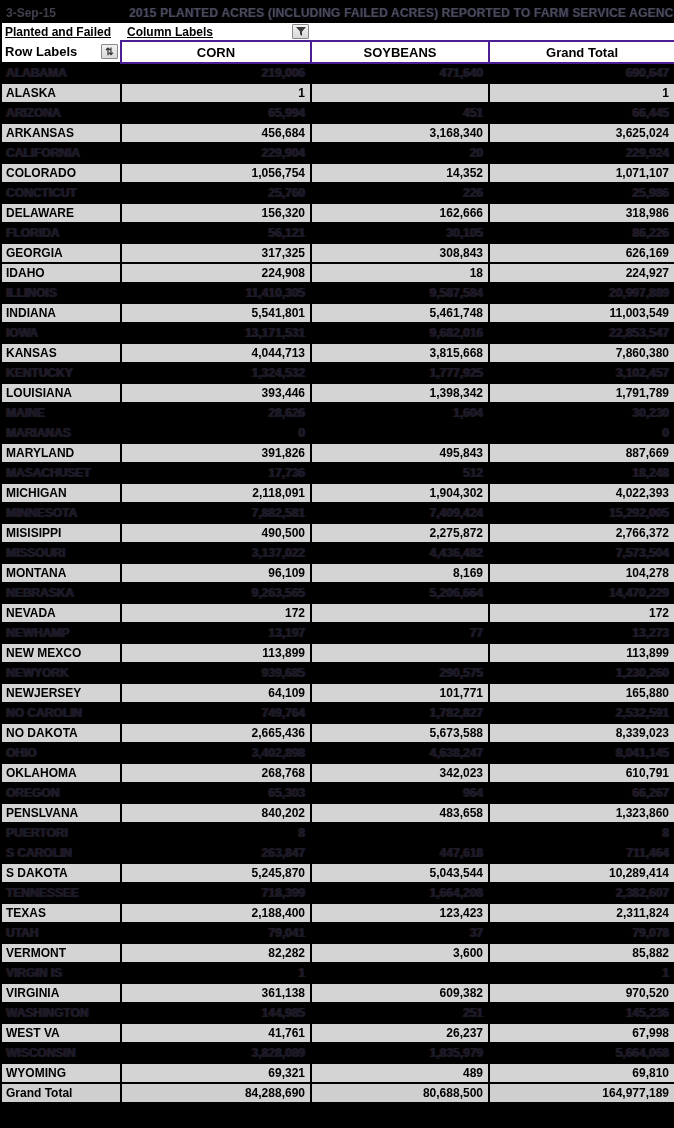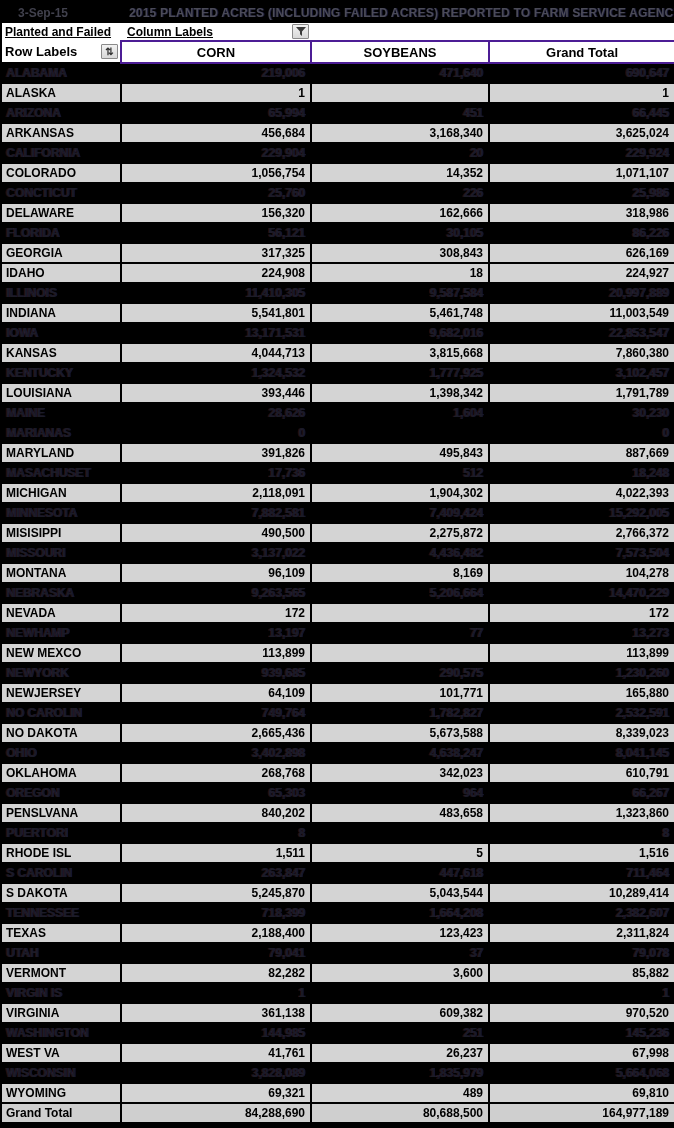--- a/index.html
+++ b/index.html
@@ -14,21 +14,21 @@
     width: 674px; border: 2px solid #000;
     font-weight: bold;
   }
   col.c1 { width: 120px; } col.c2 { width: 190px; }
   col.c3 { width: 178px; } col.c4 { width: 186px; }
 
   td { overflow: hidden; white-space: nowrap; }
 
   
   tr.r1 td { background: #000; height: 22px; border: none; font-size: 12px; }
-  td.date-cell  { color: #41414d; padding-left: 16px; margin-top: 18px; }
+  td.date-cell  { color: #41414d; padding-left: 4px; margin-top: 18px; }
   td.title-cell { color: #4b4b58; padding-left: 8px; letter-spacing: 0.2px;
                   text-shadow: 1px 0 rgba(70,70,150,.35); }
 
   
   tr.r2 td { background: #fff; height: 18px; border: none; color: #000; font-size: 12px; text-decoration: underline; }
   td.report-label { padding-left: 3px; }
   td.col-labels { }
   .cell-flex { display: flex; align-items: center; justify-content: space-between; padding: 0 2px 0 6px; }
 
   
@@ -330,26 +330,20 @@
           <td class="num">840,202</td>
           <td class="num">483,658</td>
           <td class="num">1,323,860</td>
         </tr>
         <tr class="dark">
           <td>PUERTORI</td>
           <td class="num">8</td>
           <td class="num"></td>
           <td class="num">8</td>
         </tr>
-        <tr class="light">
-          <td>RHODE ISL</td>
-          <td class="num">1,511</td>
-          <td class="num">5</td>
-          <td class="num">1,516</td>
-        </tr>
         <tr class="dark">
           <td>S CAROLIN</td>
           <td class="num">263,847</td>
           <td class="num">447,618</td>
           <td class="num">711,464</td>
         </tr>
         <tr class="light">
           <td>S DAKOTA</td>
           <td class="num">5,245,870</td>
           <td class="num">5,043,544</td>

